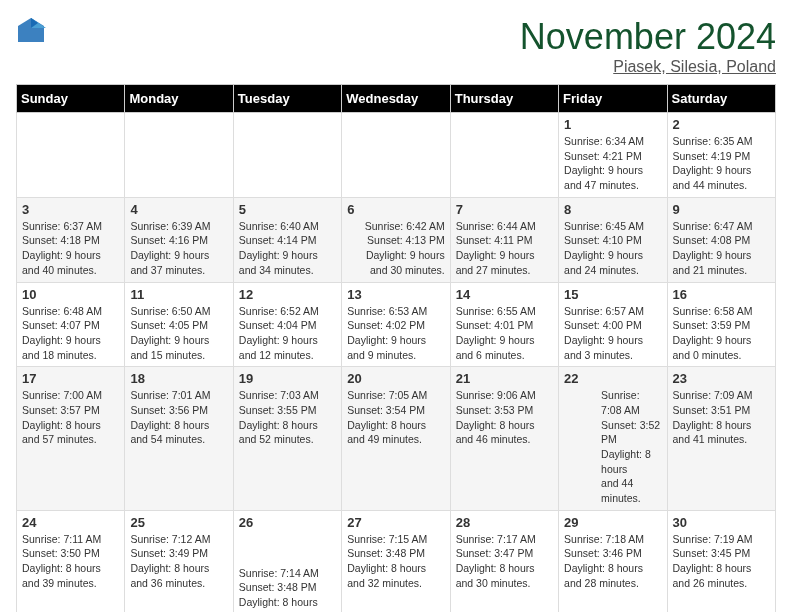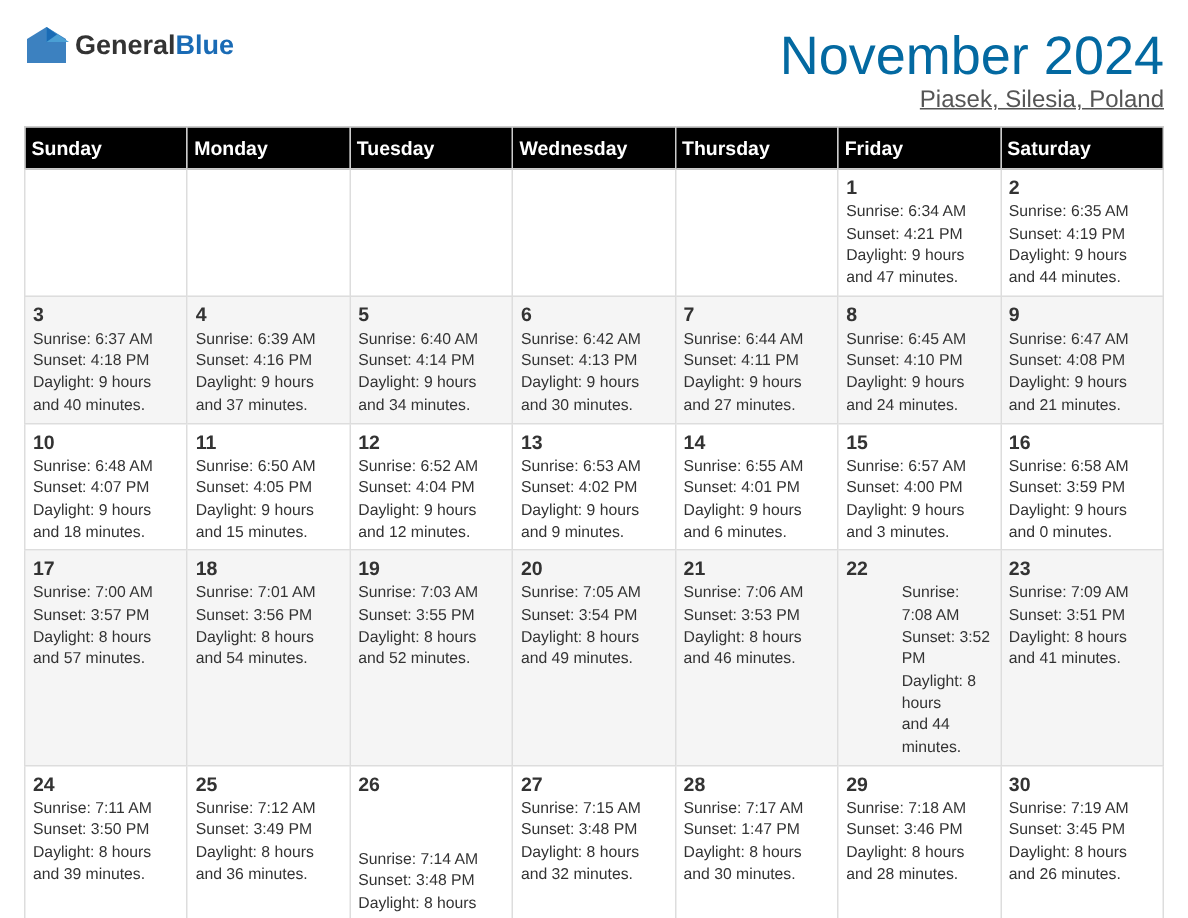--- a/index.html
+++ b/index.html
@@ -33,21 +33,21 @@
     }
     .logo-icon {
       width: 30px;
       height: 28px;
     }
     .title-area {
       text-align: right;
     }
     .month-title {
       font-size: 36px;
-      color: #0369a1;
+      color: #14532d;
       font-weight: normal;
     }
     .location-title {
       font-size: 16px;
       color: #555;
       text-decoration: underline;
     }
     table {
       width: 100%;
       border-collapse: collapse;
@@ -91,23 +91,20 @@
 </head>
 <body>
 
 <div class="header-area">
   <div class="logo">
     <svg class="logo-icon" viewBox="0 0 30 28" xmlns="http://www.w3.org/2000/svg">
       <polygon points="15,2 28,10 28,26 2,26 2,10" fill="#1a6bb5" opacity="0.85"></polygon>
       <polygon points="15,2 30,12 15,12" fill="#4a9fd4"></polygon>
       <polygon points="15,2 22,7 15,12" fill="#1a6bb5"></polygon>
     </svg>
-    <div>
-      <span class="logo-text-general">General</span><span class="logo-text-blue">Blue</span>
-    </div>
   </div>
   <div class="title-area">
     <div class="month-title">November 2024</div>
     <div class="location-title">Piasek, Silesia, Poland</div>
   </div>
 </div>
 
 <table>
   <thead>
     <tr id="header-row">
@@ -159,21 +156,21 @@
         </td>
         <td>
           <span class="day-num">5</span>
           <div class="day-info" style="white-space: pre-line;">Sunrise: 6:40 AM
 Sunset: 4:14 PM
 Daylight: 9 hours
 and 34 minutes.</div>
         </td>
         <td>
           <span class="day-num">6</span>
-          <div class="day-info" style="white-space: pre-line;">Sunrise: 6:42 AM
+          <div class="day-info" style="white-space: pre-line; text-align: right;">Sunrise: 6:42 AM
 Sunset: 4:13 PM
 Daylight: 9 hours
 and 30 minutes.</div>
         </td>
         <td>
           <span class="day-num">7</span>
           <div class="day-info" style="white-space: pre-line;">Sunrise: 6:44 AM
 Sunset: 4:11 PM
 Daylight: 9 hours
 and 27 minutes.</div>
@@ -268,21 +265,21 @@
         </td>
         <td>
           <span class="day-num">20</span>
           <div class="day-info" style="white-space: pre-line;">Sunrise: 7:05 AM
 Sunset: 3:54 PM
 Daylight: 8 hours
 and 49 minutes.</div>
         </td>
         <td>
           <span class="day-num">21</span>
-          <div class="day-info" style="white-space: pre-line;">Sunrise: 7:06 AM
+          <div class="day-info" style="white-space: pre-line;">Sunrise: 9:06 AM
 Sunset: 3:53 PM
 Daylight: 8 hours
 and 46 minutes.</div>
         </td>
         <td>
           <span class="day-num">22</span>
           <div class="day-info" style="white-space: pre-line; margin-left: 37px;">Sunrise: 7:08 AM
 Sunset: 3:52 PM
 Daylight: 8 hours
 and 44 minutes.</div>
@@ -320,21 +317,21 @@
         <td>
           <span class="day-num">27</span>
           <div class="day-info" style="white-space: pre-line;">Sunrise: 7:15 AM
 Sunset: 3:48 PM
 Daylight: 8 hours
 and 32 minutes.</div>
         </td>
         <td>
           <span class="day-num">28</span>
           <div class="day-info" style="white-space: pre-line;">Sunrise: 7:17 AM
-Sunset: 1:47 PM
+Sunset: 3:47 PM
 Daylight: 8 hours
 and 30 minutes.</div>
         </td>
         <td>
           <span class="day-num">29</span>
           <div class="day-info" style="white-space: pre-line;">Sunrise: 7:18 AM
 Sunset: 3:46 PM
 Daylight: 8 hours
 and 28 minutes.</div>
         </td>

